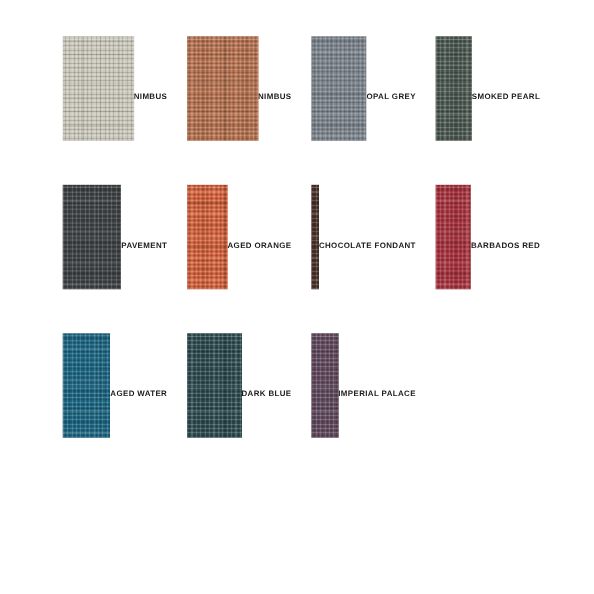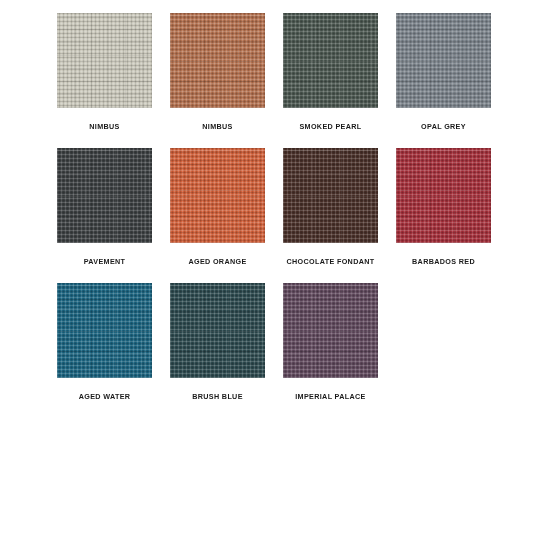--- a/index.html
+++ b/index.html
@@ -31,21 +31,21 @@
     grid-template-rows: repeat(4, 135px);
     column-gap: 18px;
     row-gap: 0px;
     margin-left: 57px;
   }
 
   .swatch-cell {
     width: 95px;
     height: 135px;
     display: flex;
-    flex-direction: column;
+    flex-direction: row;
     align-items: center;
   }
 
   
   .swatch-chip {
     position: relative;
     width: 95px;
     height: 95px;
     overflow: hidden;
     background-color: #cccccc;
@@ -140,26 +140,26 @@
   <div class="swatch-grid">
       <div class="swatch-cell">
         <div class="swatch-chip" style="background-color: rgb(203, 201, 188);"></div>
         <div class="swatch-label">NIMBUS</div>
       </div>
       <div class="swatch-cell">
         <div class="swatch-chip" style="background-color: rgb(180, 113, 79);"></div>
         <div class="swatch-label">NIMBUS</div>
       </div>
       <div class="swatch-cell">
+        <div class="swatch-chip" style="background-color: rgb(123, 131, 139);"></div>
+        <div class="swatch-label">OPAL GREY</div>
+      </div>
+      <div class="swatch-cell">
         <div class="swatch-chip" style="background-color: rgb(75, 87, 80);"></div>
         <div class="swatch-label">SMOKED PEARL</div>
-      </div>
-      <div class="swatch-cell">
-        <div class="swatch-chip" style="background-color: rgb(123, 131, 139);"></div>
-        <div class="swatch-label">OPAL GREY</div>
       </div>
       <div class="swatch-cell">
         <div class="swatch-chip" style="background-color: rgb(60, 64, 66);"></div>
         <div class="swatch-label">PAVEMENT</div>
       </div>
       <div class="swatch-cell">
         <div class="swatch-chip" style="background-color: rgb(209, 96, 58);"></div>
         <div class="swatch-label">AGED ORANGE</div>
       </div>
       <div class="swatch-cell">
@@ -169,20 +169,20 @@
       <div class="swatch-cell">
         <div class="swatch-chip" style="background-color: rgb(165, 48, 59);"></div>
         <div class="swatch-label">BARBADOS RED</div>
       </div>
       <div class="swatch-cell">
         <div class="swatch-chip" style="background-color: rgb(27, 100, 128);"></div>
         <div class="swatch-label">AGED WATER</div>
       </div>
       <div class="swatch-cell">
         <div class="swatch-chip" style="background-color: rgb(45, 74, 79);"></div>
-        <div class="swatch-label">BRUSH BLUE</div>
+        <div class="swatch-label">DARK BLUE</div>
       </div>
       <div class="swatch-cell">
         <div class="swatch-chip" style="background-color: rgb(96, 73, 93);"></div>
         <div class="swatch-label">IMPERIAL PALACE</div>
       </div>
     </div>
 </div>
 
 </body></html>

